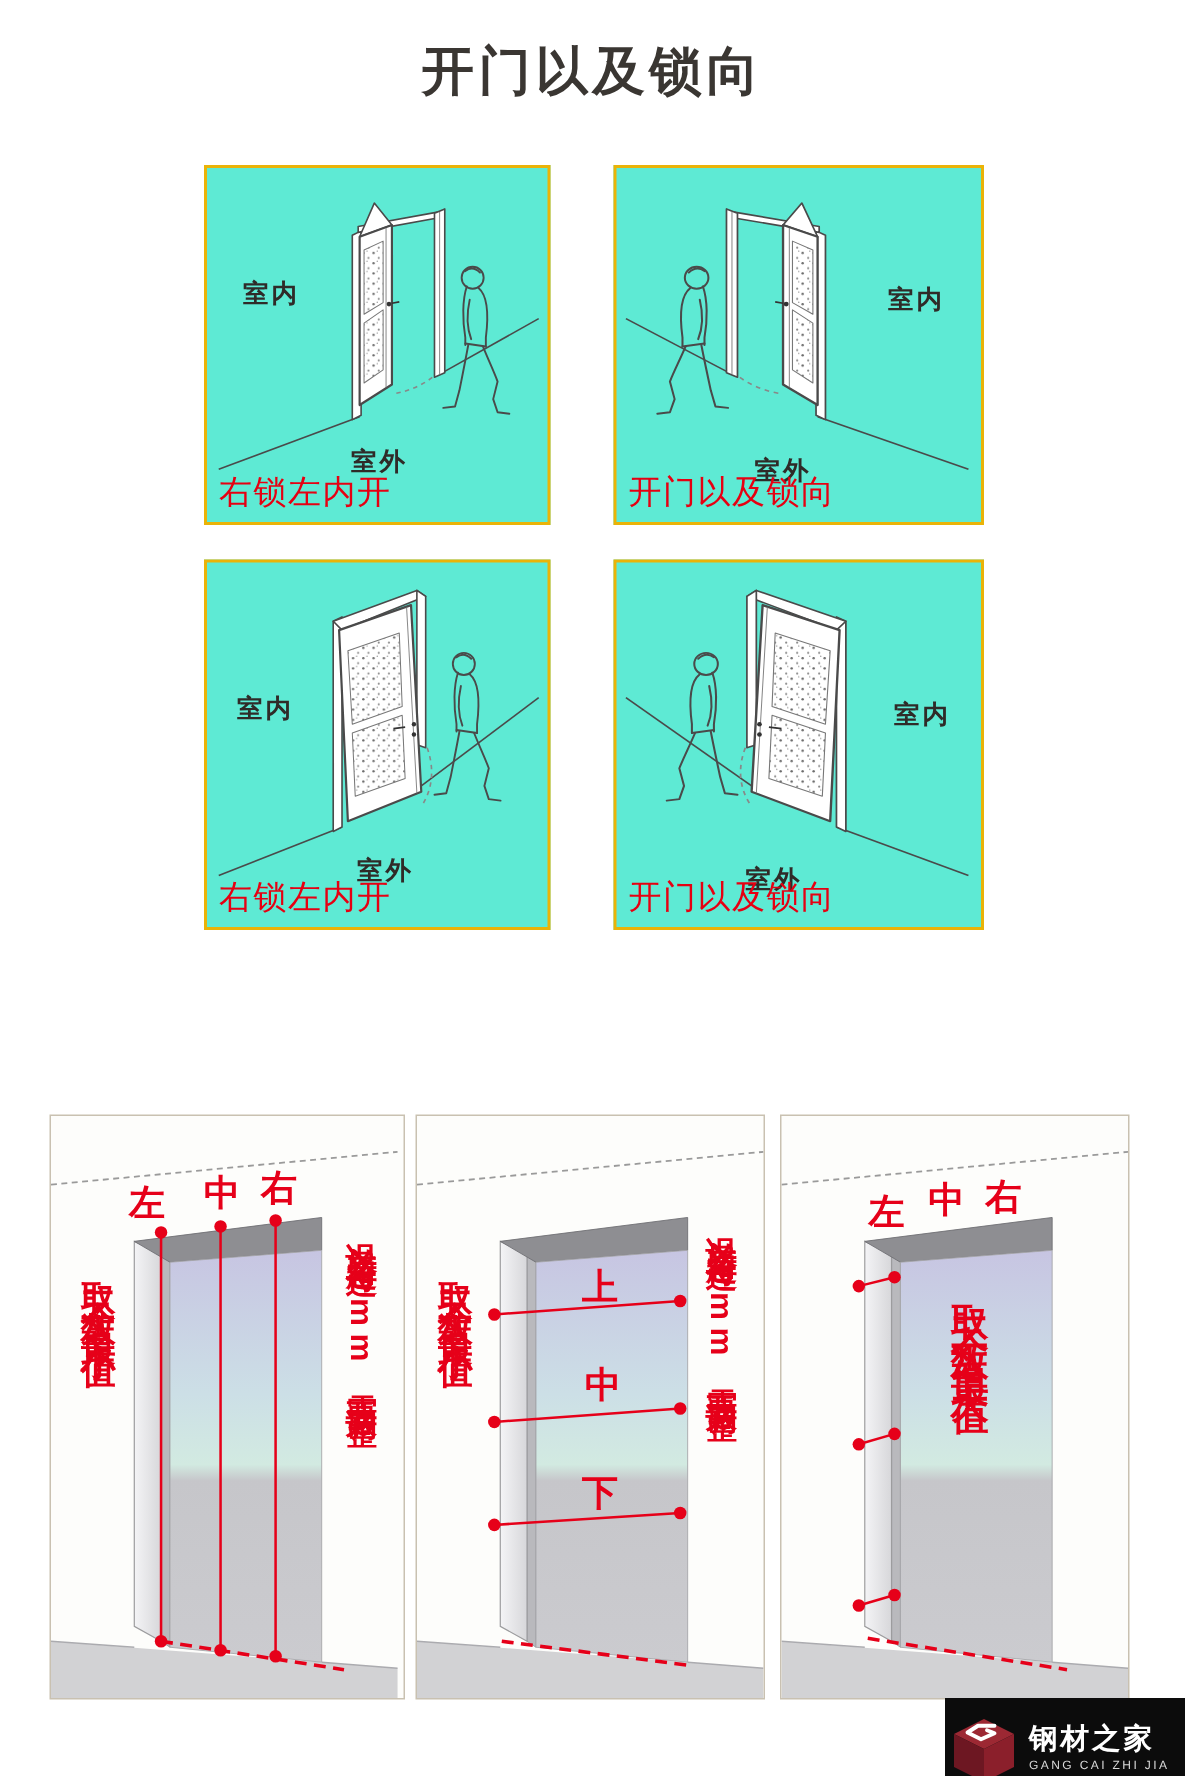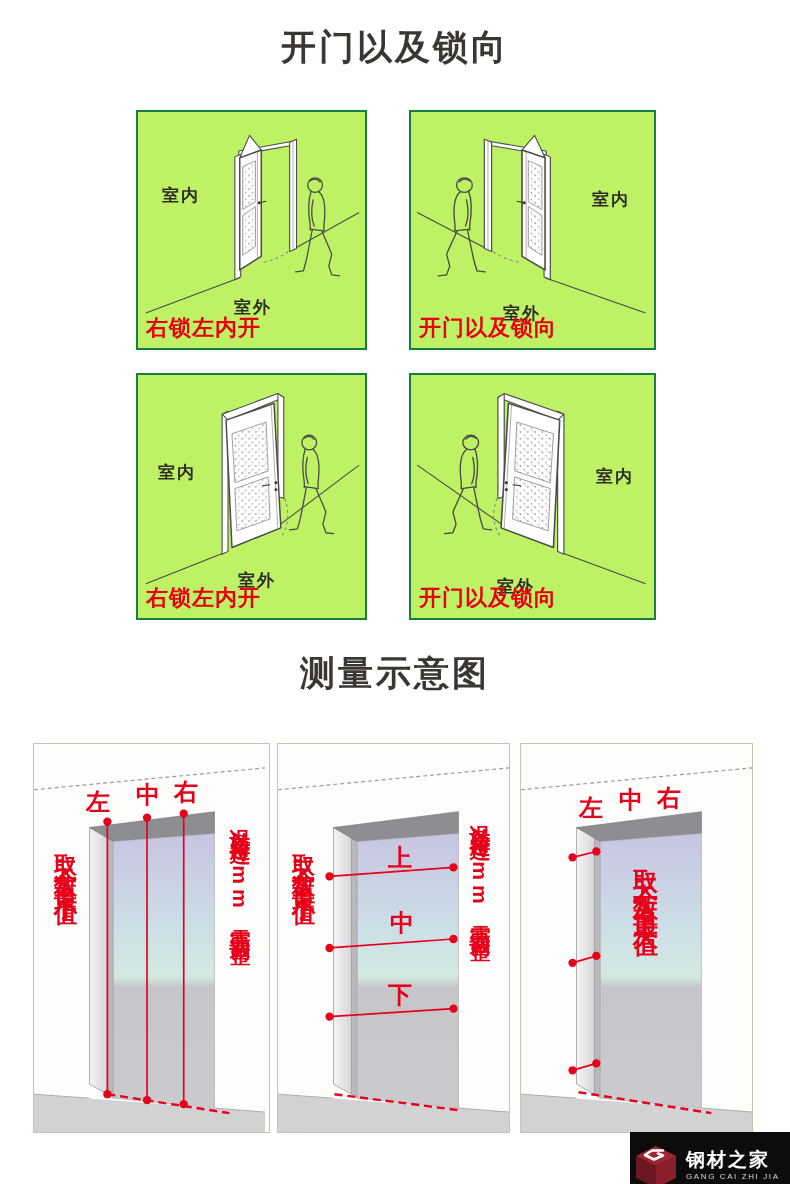--- a/index.html
+++ b/index.html
@@ -1,24 +1,24 @@
 <!DOCTYPE html>
 <html><head>
 <meta charset="utf-8">
 <style>
   html,body{margin:0;padding:0;background:#ffffff;}
   .page{position:relative;width:790px;height:1184px;background:#ffffff;overflow:hidden;
         font-family:"Liberation Sans","DejaVu Sans",sans-serif;}
   .sec-title{position:absolute;left:0;width:790px;text-align:center;font-size:35px;
              font-weight:700;color:#3a3632;letter-spacing:3px;margin:0;}
   
-  .door-panel{position:absolute;border:2px solid #15803d;background:#bef264;box-sizing:border-box;}
+  .door-panel{position:absolute;border:2px solid #eab308;background:#5eead4;box-sizing:border-box;}
   .door-panel svg{position:absolute;left:0;top:0;width:100%;height:100%;}
   .room-label{position:absolute;font-size:17px;font-weight:700;color:#2f2b28;letter-spacing:2px;}
-  .door-caption{position:absolute;left:8px;bottom:5px;font-size:22px;font-weight:700;color:#e60012;letter-spacing:1px;}
+  .door-caption{position:absolute;left:8px;bottom:5px;font-size:22px;font-weight:400;color:#e60012;letter-spacing:1px;}
   
   .m-panel{position:absolute;border:1px solid #c9c1b1;background:#fdfdfb;box-sizing:border-box;}
   .m-panel svg{position:absolute;left:0;top:0;width:100%;height:100%;}
   .m-label{position:absolute;font-size:24px;font-weight:700;color:#e60019;}
   .v-note{position:absolute;writing-mode:vertical-rl;text-orientation:mixed;
           font-size:23px;font-weight:700;color:#e60019;letter-spacing:7px;line-height:1;}
   .v-note.small{font-size:21px;letter-spacing:5px;}
   
   .logo-bar{position:absolute;left:630px;top:1132px;width:160px;height:67px;background:#0c0c0c;
             display:flex;align-items:center;}
@@ -140,21 +140,20 @@
 
   <div class="door-panel" style="left:409px;top:373px;width:247px;height:247px;">
     <svg viewBox="0 0 232 248" preserveAspectRatio="none">
       <use href="#scene-outward" transform="translate(232,0) scale(-1,1)"></use>
     </svg>
     <span class="room-label" style="right:20px;top:90px;">室内</span>
     <span class="room-label" style="left:86px;top:200px;">室外</span>
     <span class="door-caption">开门以及锁向</span>
   </div>
 
-  <h1 class="sec-title" style="top:650px;">测量示意图</h1>
 
   <div class="m-panel" style="left:33px;top:743px;width:237px;height:390px;">
     <svg viewBox="0 0 237 390" preserveAspectRatio="none">
       <use href="#m-frame"></use>
       <g stroke="#e60019" stroke-width="1.7" fill="#e60019">
         <line x1="74" y1="78" x2="74" y2="352"></line>
         <line x1="114" y1="74" x2="114" y2="358"></line>
         <line x1="151" y1="70" x2="151" y2="362"></line>
         <circle cx="74" cy="78" r="4.2" stroke="none"></circle>
         <circle cx="114" cy="74" r="4.2" stroke="none"></circle>

